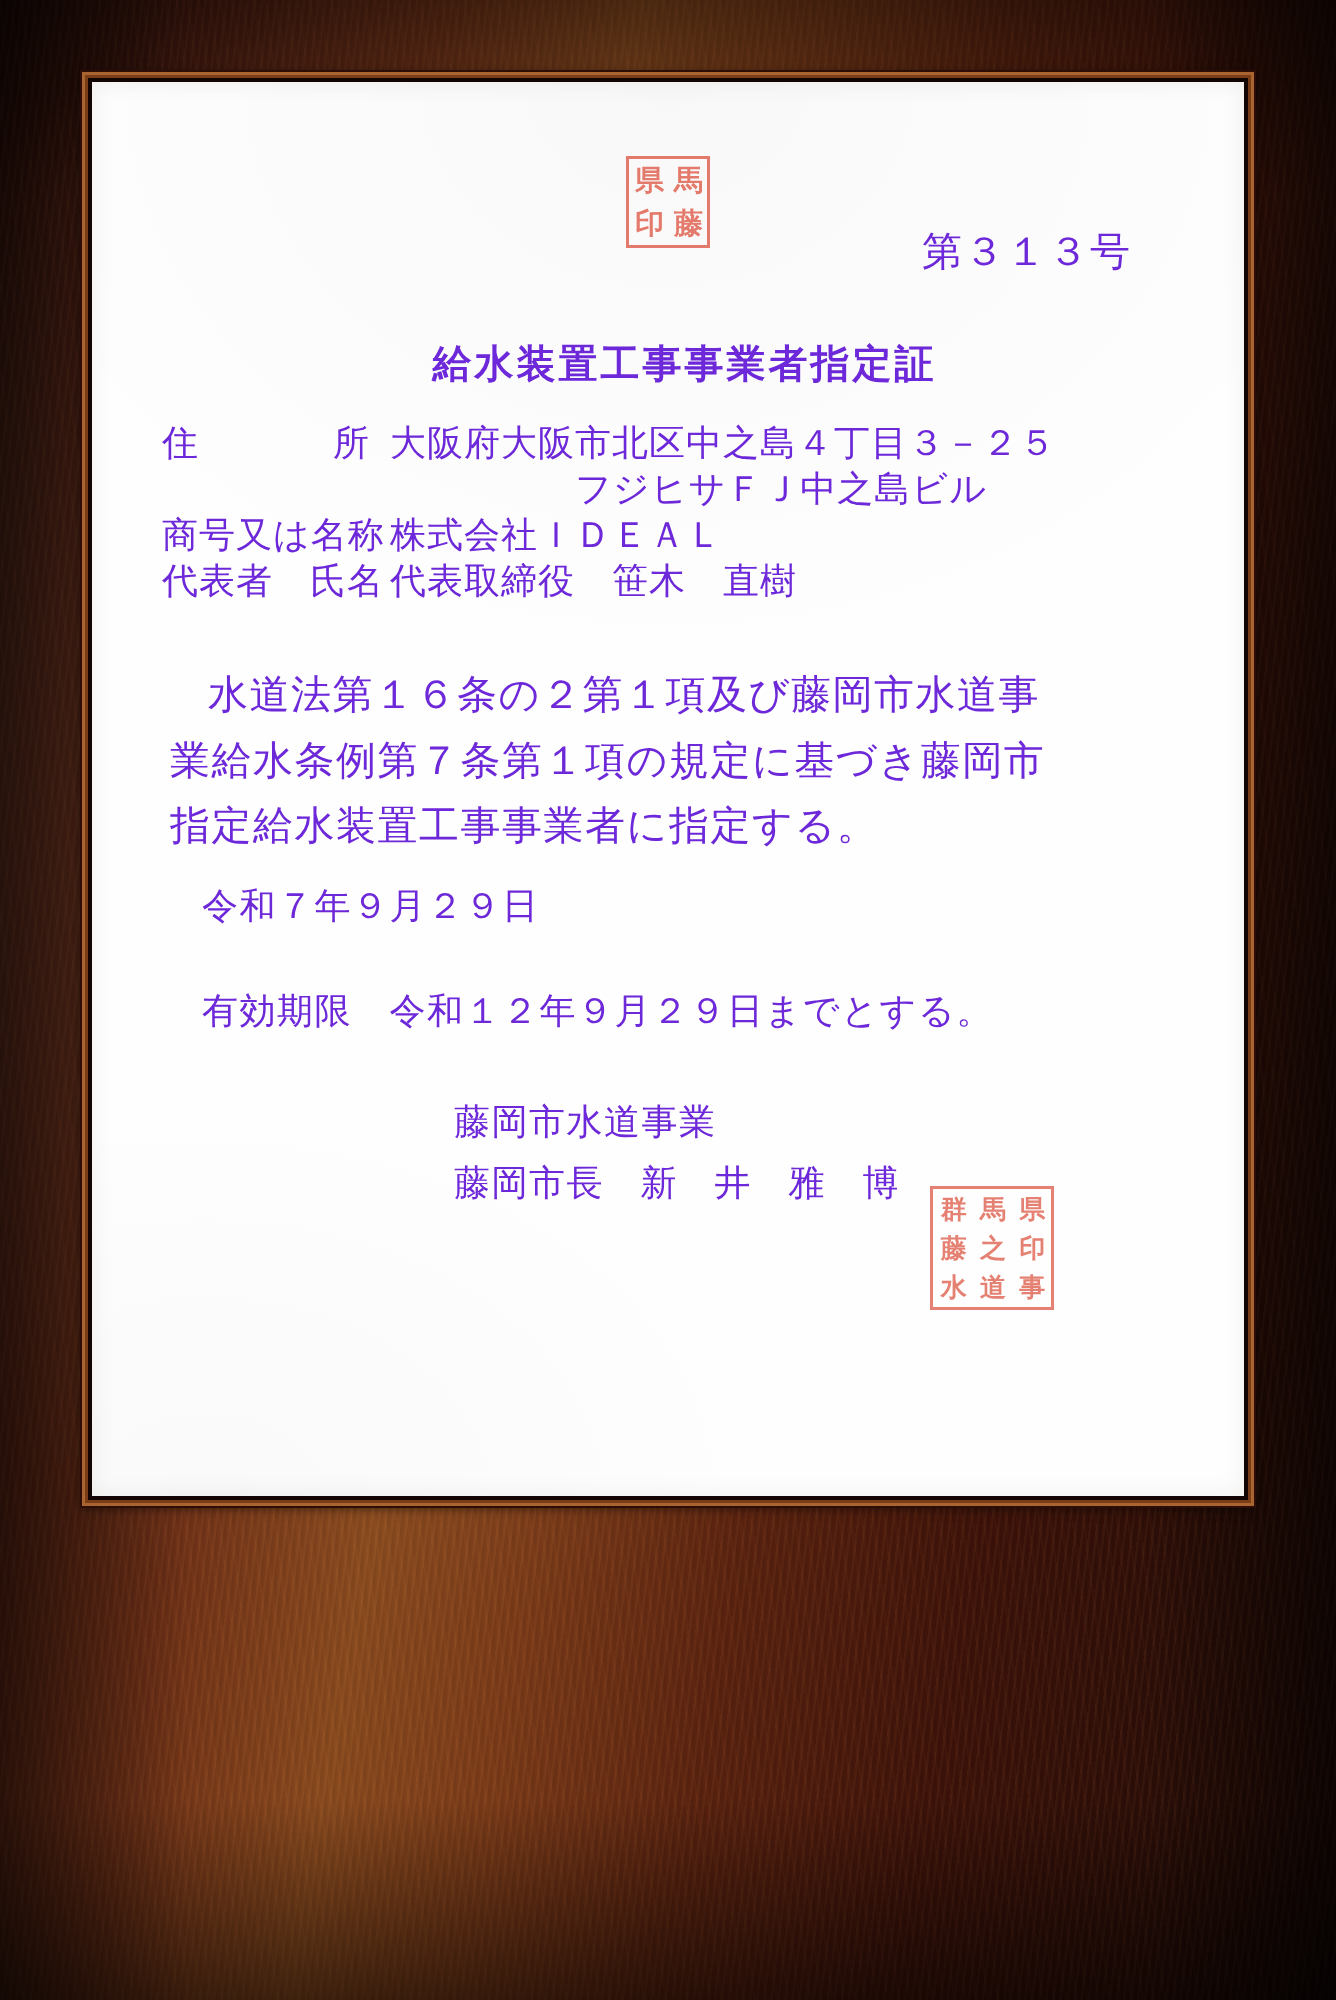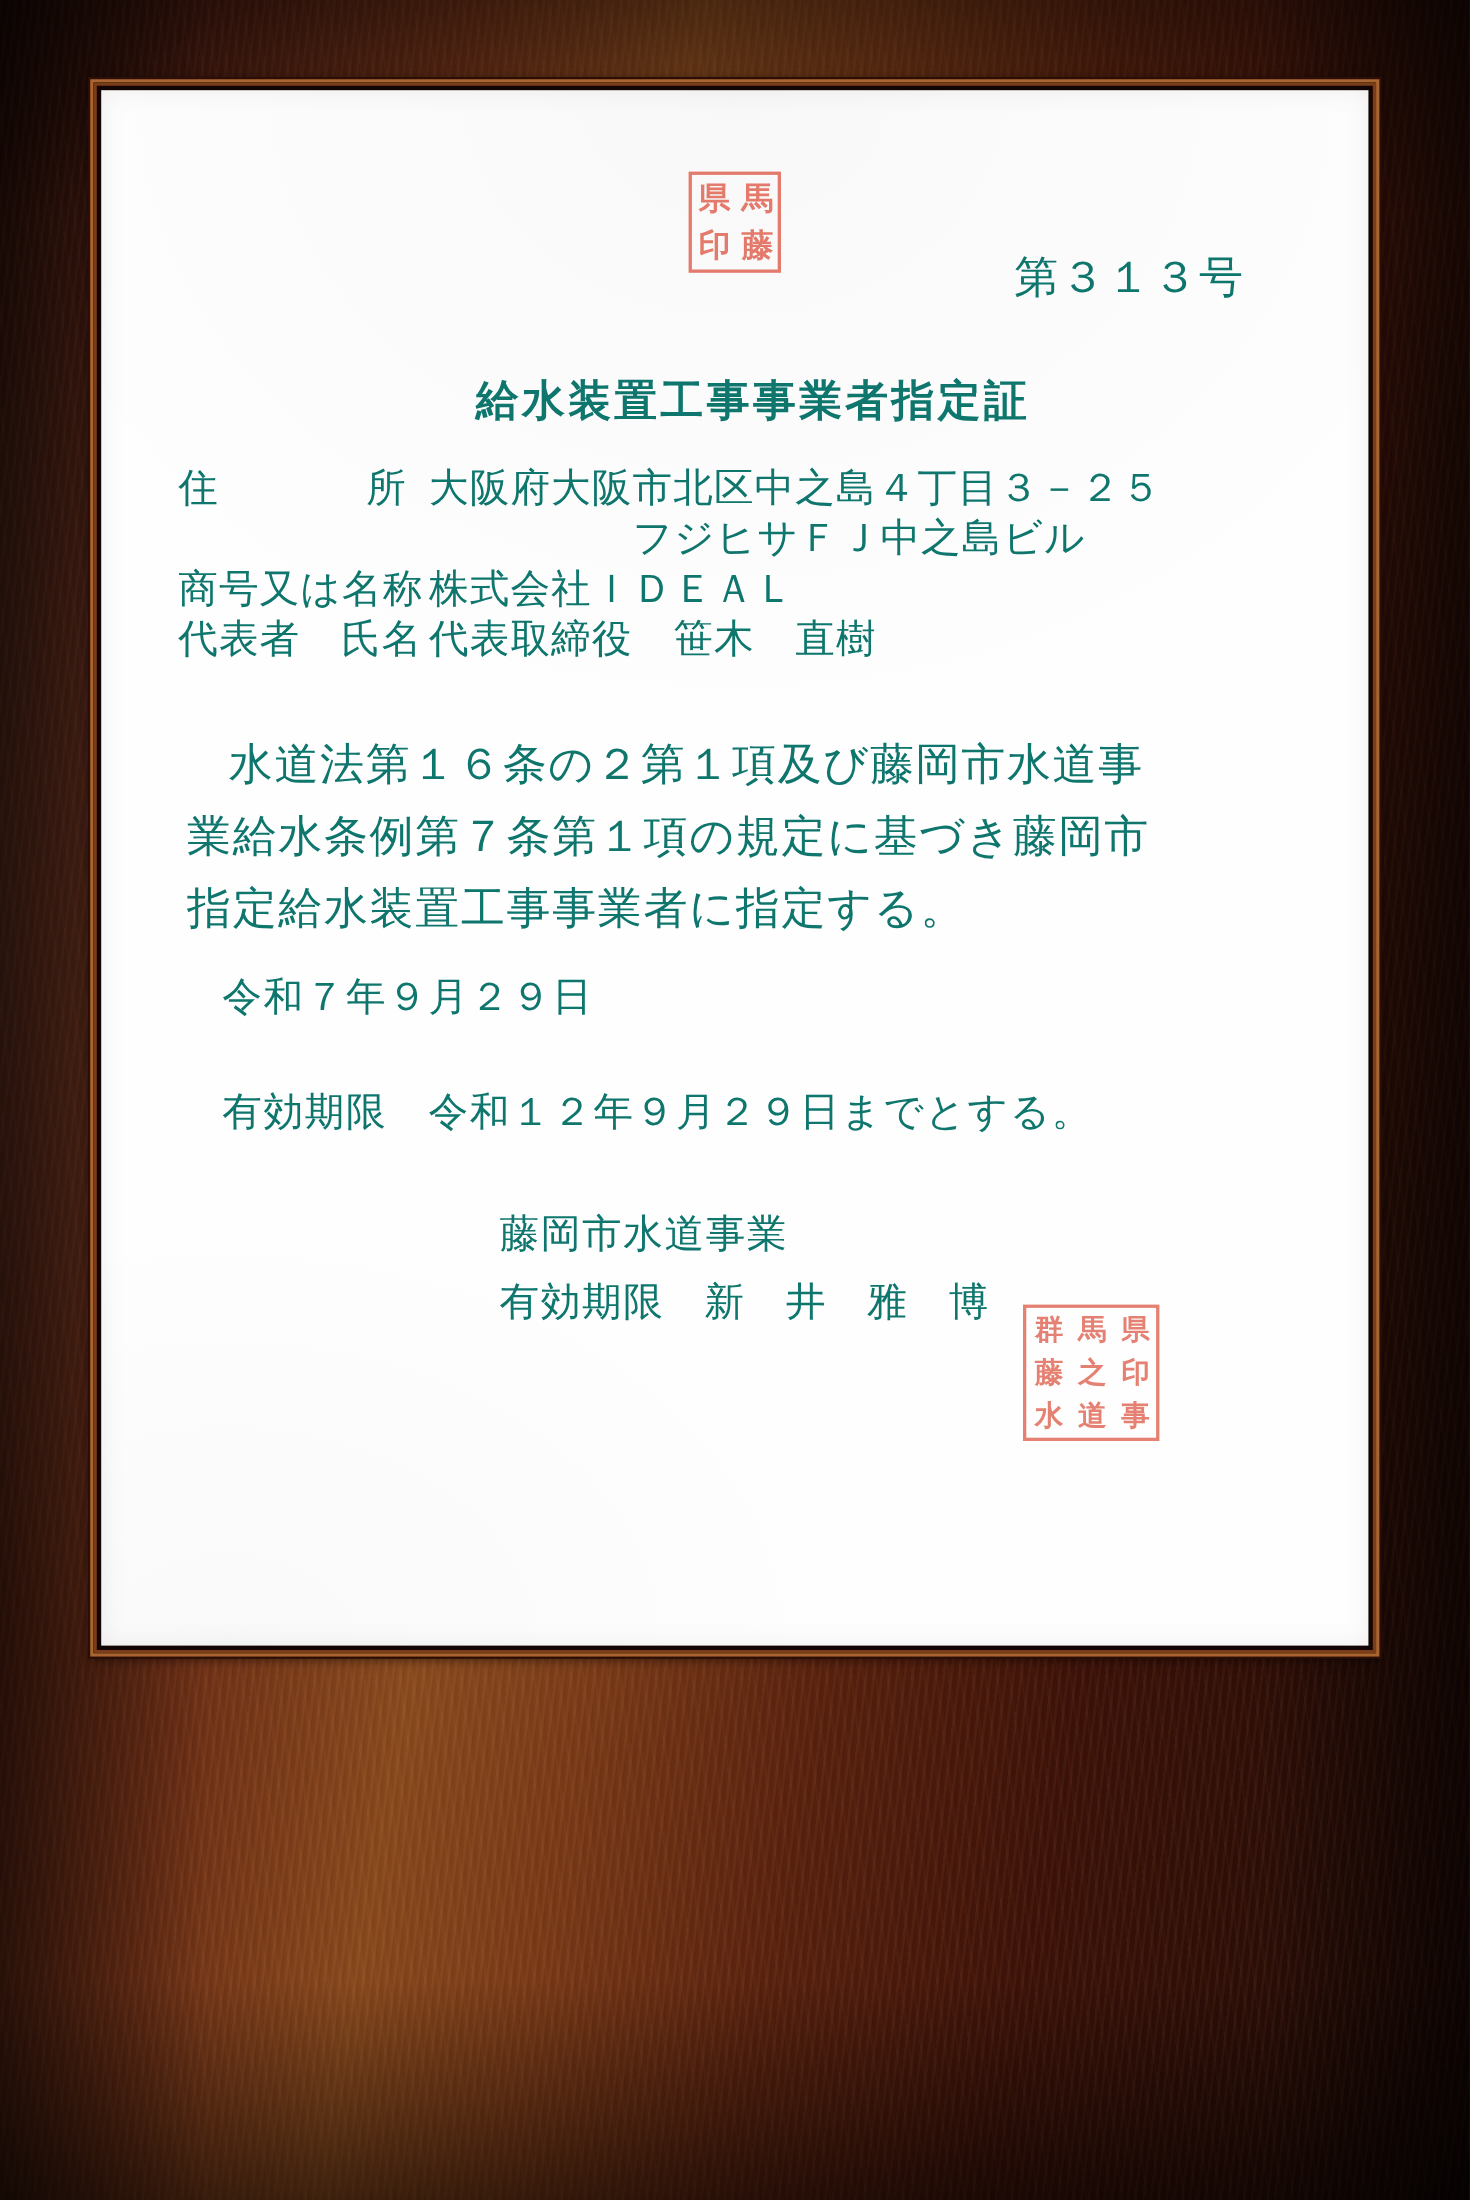--- a/index.html
+++ b/index.html
@@ -128,21 +128,21 @@
     display: flex;
     align-items: center;
     justify-content: center;
   }
   .seal-fade { opacity: 0.88; }
 
   
   .doc {
     position: absolute;
     inset: 0;
-    color: #0f766e;
+    color: #6d28d9;
   }
   .cert-number {
     position: absolute;
     right: 112px;
     top: 142px;
     font-size: 40px;
     letter-spacing: 2px;
     white-space: nowrap;
   }
   .cert-title {
@@ -291,21 +291,21 @@
       <span style="display:block">指定給水装置工事事業者に指定する。</span>
     </div>
 
     <div class="date-line">令和７年９月２９日</div>
 
     <div class="expiry-line">有効期限　令和１２年９月２９日までとする。</div>
 
     <div class="issuer">
       <div>藤岡市水道事業</div>
       <div>
-        <span>有効期限</span>
+        <span>藤岡市長</span>
         <span class="name-spaced">
           <span style="margin-left:26px">新</span>
           <span>井</span>
           <span>雅</span>
           <span>博</span>
         </span>
       </div>
     </div>
 
   </div>

